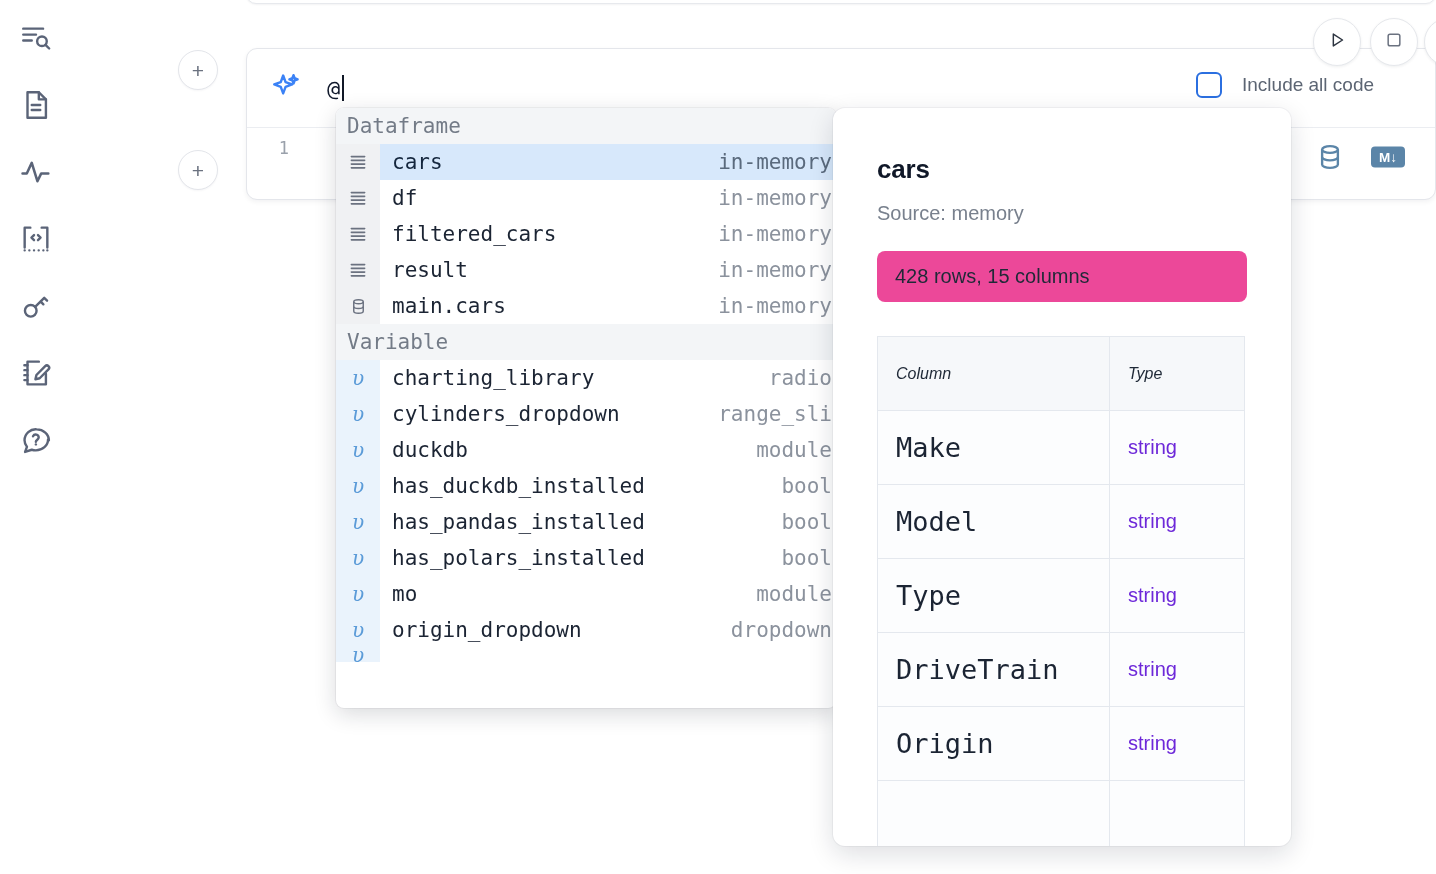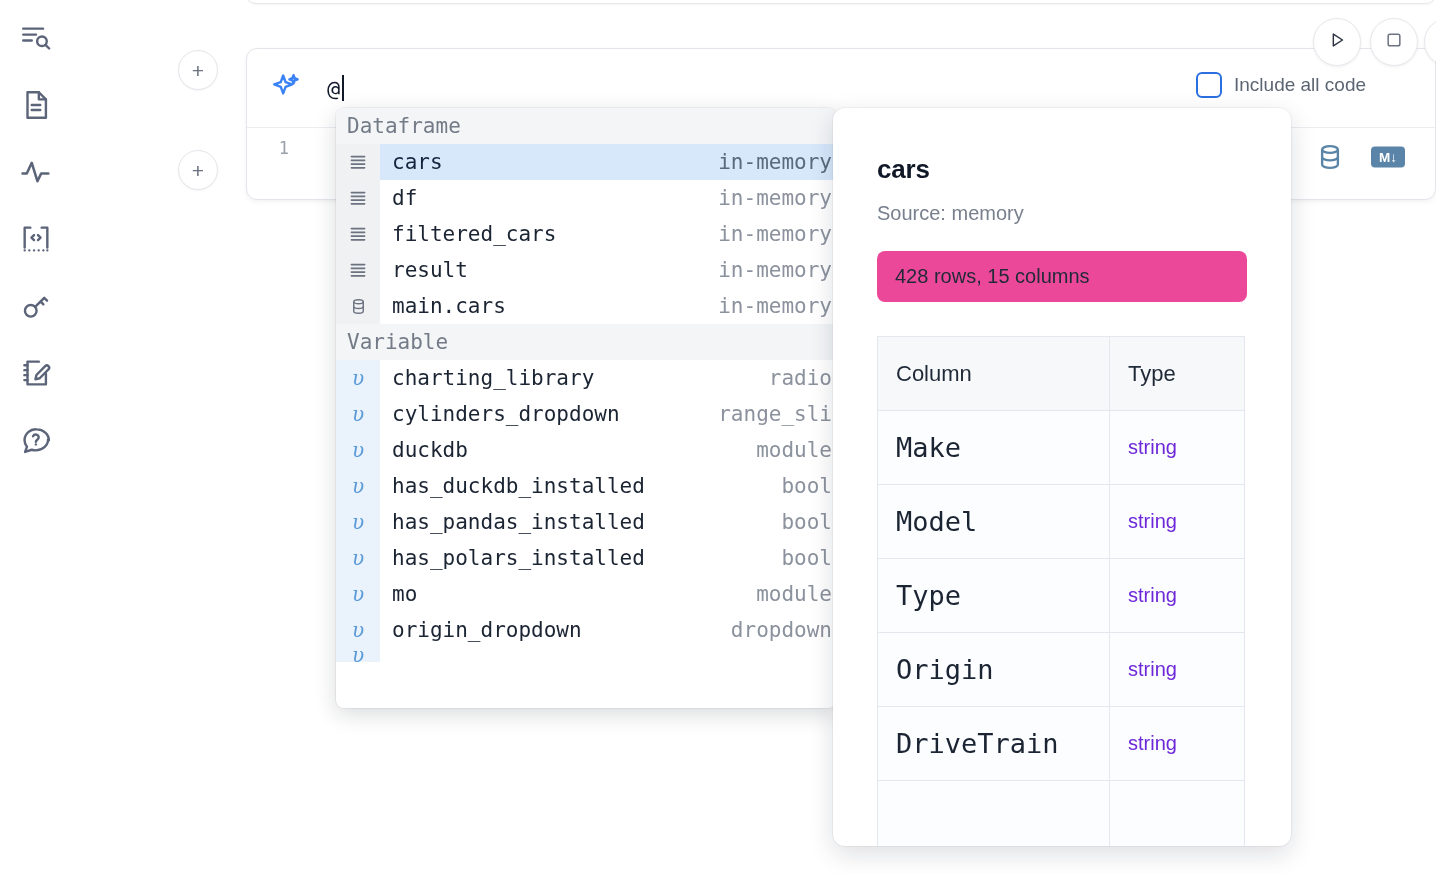--- a/index.html
+++ b/index.html
@@ -80,21 +80,21 @@
     font-size: 17px; color: #9aa1ab;
   }
   .code-icons {
     position: absolute; right: 30px; top: 14px;
     display: flex; align-items: center; gap: 26px;
   }
 
   
   .include-row {
     position: absolute; left: 1196px; top: 72px;
-    display: flex; align-items: center; gap: 12px; z-index: 6;
+    display: flex; align-items: center; gap: 20px; z-index: 6;
   }
   .cb {
     width: 26px; height: 26px; border: 2px solid #2b6fe0;
     border-radius: 6px; background: #fff; cursor: pointer;
   }
   .include-label { font-size: 19px; color: #5c6573; white-space: nowrap; }
 
   
   .round-btn {
     position: absolute; width: 48px; height: 48px; border-radius: 50%;
@@ -161,21 +161,21 @@
   .pv-source { font-size: 20px; color: #78808d; margin-top: 17px; }
   .pv-pill {
     margin-top: 26px; background: #ec4899; border-radius: 8px;
     padding: 14px 18px; font-size: 20px; color: #1f2937;
   }
   .pv-table { margin-top: 34px; width: 368px; border-collapse: collapse; }
   .pv-table th, .pv-table td {
     border: 1px solid #e4e8ee; text-align: left; height: 74px;
     padding: 0 18px; vertical-align: middle;
   }
-  .pv-table th { background: #f6f8fa; font-weight: 400; font-size: 22px; color: #1f2937; }
+  .pv-table th { background: #f6f8fa; font-weight: 400; font-size: 16px; color: #1f2937; font-style: italic; }
   .pv-table td.col-name {
     font-family: "DejaVu Sans Mono","Liberation Mono",monospace;
     font-size: 27px; color: #1b2433; background: #fcfdfe;
   }
   .pv-table td.col-type { font-size: 20px; color: #6d28d9; background: #fcfdfe; }
   .pv-table th:first-child { width: 232px; }
 </style>
 </head>
 <body>
 
@@ -458,28 +458,28 @@
           </tr>
           <tr>
             <td class="col-name">Model</td>
             <td class="col-type">string</td>
           </tr>
           <tr>
             <td class="col-name">Type</td>
             <td class="col-type">string</td>
           </tr>
           <tr>
+            <td class="col-name">DriveTrain</td>
+            <td class="col-type">string</td>
+          </tr>
+          <tr>
             <td class="col-name">Origin</td>
             <td class="col-type">string</td>
           </tr>
           <tr>
-            <td class="col-name">DriveTrain</td>
-            <td class="col-type">string</td>
-          </tr>
-          <tr>
             <td class="col-name"></td>
             <td class="col-type"></td>
           </tr>
         </tbody>
     </table>
   </div>
 
 </div>
 
 </body></html>

